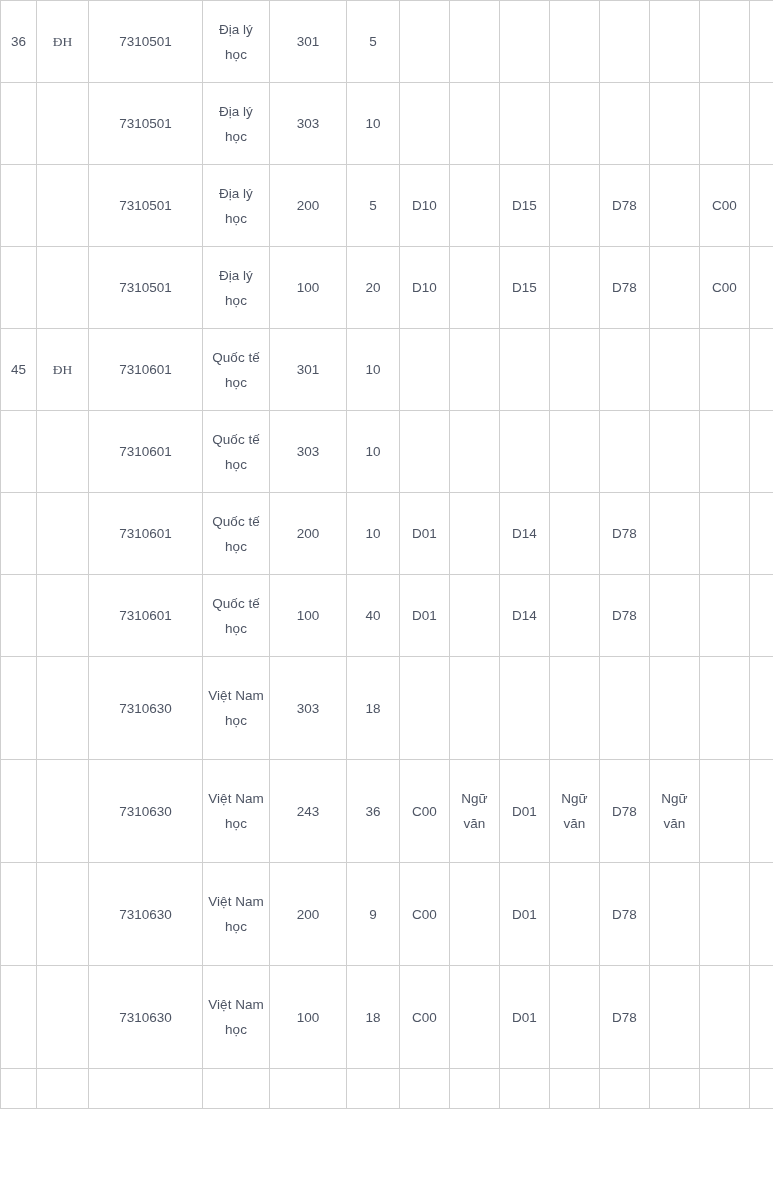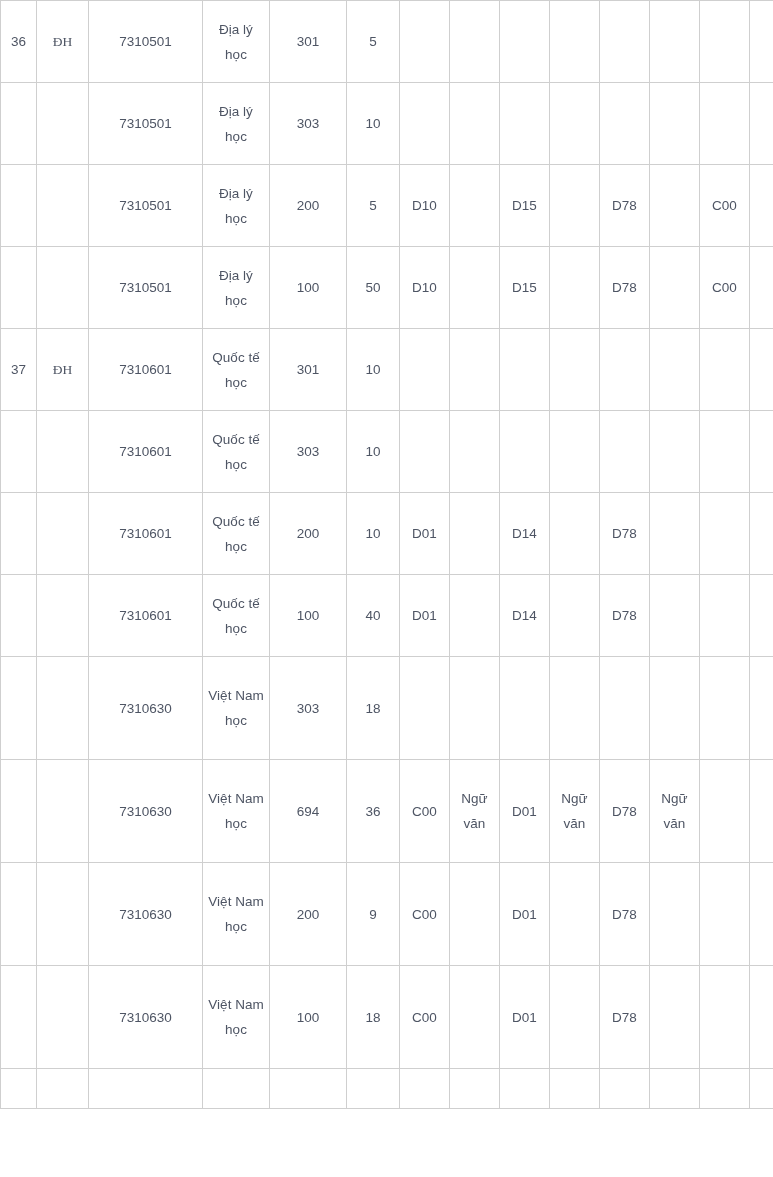--- a/index.html
+++ b/index.html
@@ -124,32 +124,32 @@
         <td class="c-b6"></td>
         <td class="c-b7">C00</td>
         <td class="c-b8"></td>
       </tr>
       <tr class="h-2line">
         <td class="c-stt"></td>
         <td class="c-level"></td>
         <td class="c-code">7310501</td>
         <td class="c-major">Địa lý học</td>
         <td class="c-method">100</td>
-        <td class="c-quota">50</td>
+        <td class="c-quota">20</td>
         <td class="c-b1">D10</td>
         <td class="c-b2"></td>
         <td class="c-b3">D15</td>
         <td class="c-b4"></td>
         <td class="c-b5">D78</td>
         <td class="c-b6"></td>
         <td class="c-b7">C00</td>
         <td class="c-b8"></td>
       </tr>
       <tr class="h-2line">
-        <td class="c-stt">37</td>
+        <td class="c-stt">45</td>
         <td class="c-level">ĐH</td>
         <td class="c-code">7310601</td>
         <td class="c-major">Quốc tế học</td>
         <td class="c-method">301</td>
         <td class="c-quota">10</td>
         <td class="c-b1"></td>
         <td class="c-b2"></td>
         <td class="c-b3"></td>
         <td class="c-b4"></td>
         <td class="c-b5"></td>
@@ -219,21 +219,21 @@
         <td class="c-b5"></td>
         <td class="c-b6"></td>
         <td class="c-b7"></td>
         <td class="c-b8"></td>
       </tr>
       <tr class="h-3line">
         <td class="c-stt"></td>
         <td class="c-level"></td>
         <td class="c-code">7310630</td>
         <td class="c-major">Việt Nam học</td>
-        <td class="c-method">694</td>
+        <td class="c-method">243</td>
         <td class="c-quota">36</td>
         <td class="c-b1">C00</td>
         <td class="c-b2">Ngữ văn</td>
         <td class="c-b3">D01</td>
         <td class="c-b4">Ngữ văn</td>
         <td class="c-b5">D78</td>
         <td class="c-b6">Ngữ văn</td>
         <td class="c-b7"></td>
         <td class="c-b8"></td>
       </tr>

